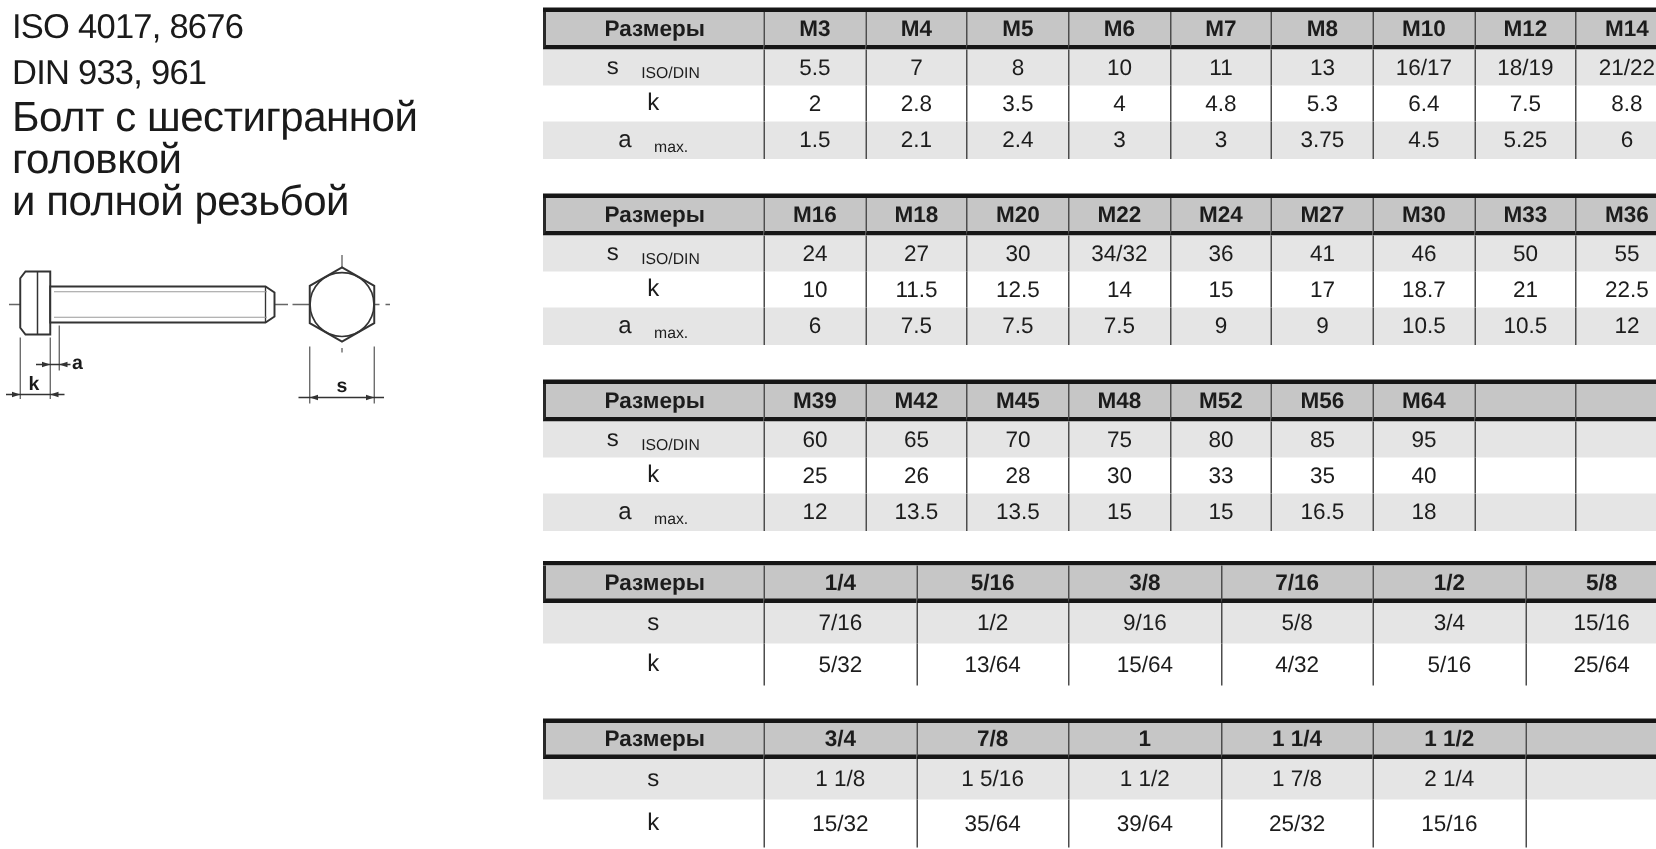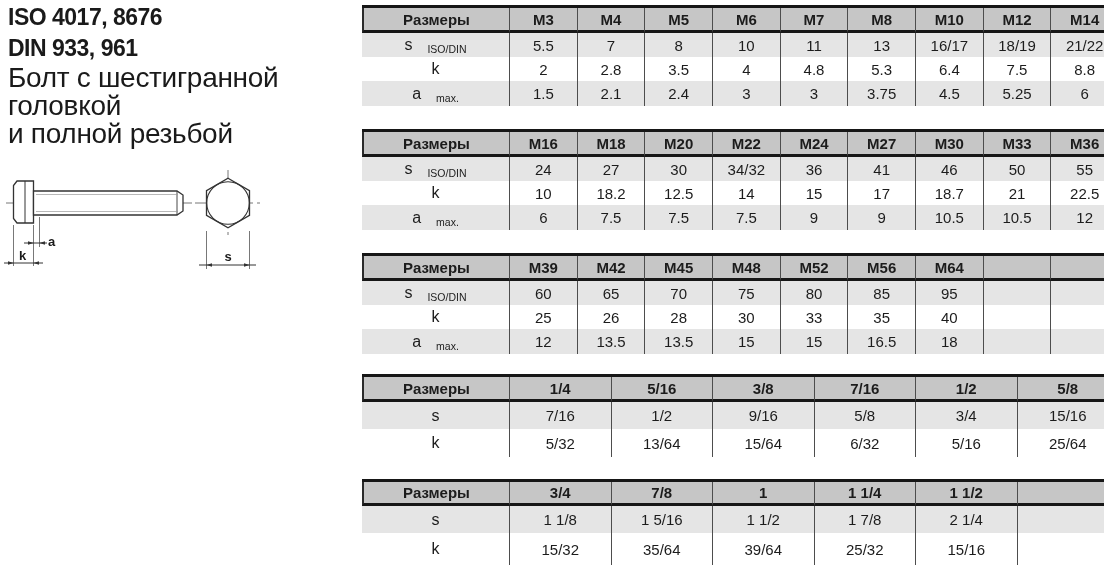--- a/index.html
+++ b/index.html
@@ -2,21 +2,21 @@
 <html><head>
 <meta charset="utf-8">
 <style>
   html,body{margin:0;padding:0}
   body{
     width:1104px;height:566px;position:relative;overflow:hidden;
     background:#ffffff;color:#1a1a1a;
     font-family:"Liberation Sans","DejaVu Sans",sans-serif;
   }
   .titles{position:absolute;left:8px;top:2px;width:330px}
-  .tline{font-size:23px;font-weight:bold;line-height:31px;letter-spacing:-0.5px}
+  .tline{font-size:23px;font-weight:normal;line-height:31px;letter-spacing:-0.5px}
   .sline{font-size:28px;line-height:28px;letter-spacing:-0.3px}
   .drawing{position:absolute;left:0;top:165px}
 
   .size-table{
     position:absolute;left:362px;width:756px;display:grid;
     border-top:3px solid #161616;box-sizing:border-box;
   }
   .cell{
     display:flex;align-items:center;justify-content:center;
     border-left:1px solid #4d4d4d;font-size:15px;color:#1c1c1c;
@@ -146,21 +146,21 @@
     <div class="cell shaded">34/32</div>
     <div class="cell shaded">36</div>
     <div class="cell shaded">41</div>
     <div class="cell shaded">46</div>
     <div class="cell shaded">50</div>
     <div class="cell shaded">55</div>
     <div class="cell rlabel">
       <span>k</span>
     </div>
     <div class="cell">10</div>
-    <div class="cell">18.2</div>
+    <div class="cell">11.5</div>
     <div class="cell">12.5</div>
     <div class="cell">14</div>
     <div class="cell">15</div>
     <div class="cell">17</div>
     <div class="cell">18.7</div>
     <div class="cell">21</div>
     <div class="cell">22.5</div>
     <div class="cell rlabel shaded">
       <span>a</span>
       <span class="subs">max.</span>
@@ -241,21 +241,21 @@
     <div class="cell shaded">9/16</div>
     <div class="cell shaded">5/8</div>
     <div class="cell shaded">3/4</div>
     <div class="cell shaded">15/16</div>
     <div class="cell rlabel">
       <span>k</span>
     </div>
     <div class="cell">5/32</div>
     <div class="cell">13/64</div>
     <div class="cell">15/64</div>
-    <div class="cell">6/32</div>
+    <div class="cell">4/32</div>
     <div class="cell">5/16</div>
     <div class="cell">25/64</div>
   </div>
 <div class="size-table" style="top: 479px; grid-template-rows: 24px 27px 32px; grid-template-columns: 147px repeat(6, 1fr);">
     <div class="cell head corner">Размеры</div>
     <div class="cell head">3/4</div>
     <div class="cell head">7/8</div>
     <div class="cell head">1</div>
     <div class="cell head">1 1/4</div>
     <div class="cell head">1 1/2</div>

